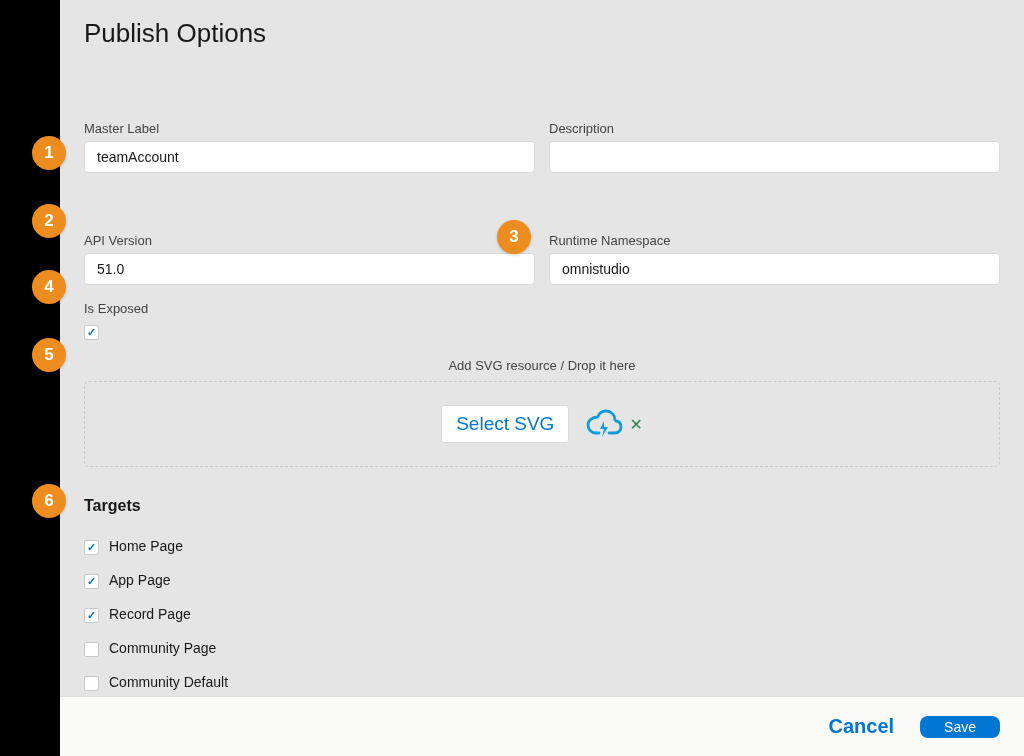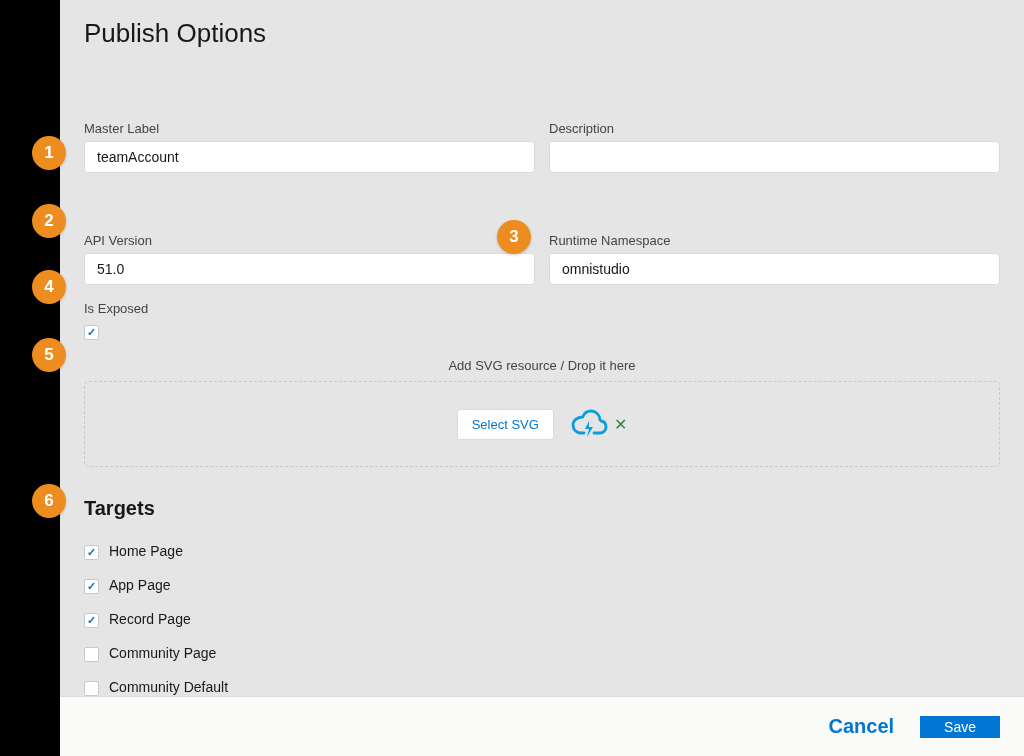--- a/index.html
+++ b/index.html
@@ -113,37 +113,37 @@
       align-items: center;
       justify-content: center;
       gap: 14px;
       margin-bottom: 30px;
     }
     .select-svg-btn {
       border: 1px solid #dddbda;
       border-radius: 3px;
       background: #fff;
       color: #0176d3;
-      font-size: 13px;
+      font-size: 19px;
       padding: 7px 14px;
       cursor: pointer;
       font-weight: 500;
     }
     .cloud-wrap {
       display: flex;
       align-items: center;
       gap: 4px;
     }
     .remove-x {
       color: #2e844a;
       font-size: 16px;
       cursor: pointer;
     }
     .targets-header {
-      font-size: 20px;
+      font-size: 16px;
       font-weight: 700;
       color: #181818;
       margin-bottom: 14px;
     }
     .target-item {
       display: flex;
       align-items: center;
       gap: 10px;
       padding: 7px 0;
       border-bottom: 1px solid #e5e5e5;
@@ -168,21 +168,21 @@
       color: #0176d3;
       font-size: 20px;
       cursor: pointer;
       padding: 8px 10px;
       font-weight: 700;
     }
     .btn-save {
       background: #0176d3;
       color: #fff;
       border: none;
-      border-radius: 0;
+      border-radius: 8px;
       font-size: 14px;
       font-weight: 500;
       cursor: pointer;
       padding: 3px 24px;
     }
     .callout {
       position: absolute;
       width: 34px;
       height: 34px;
       background: #ee8d1f;

